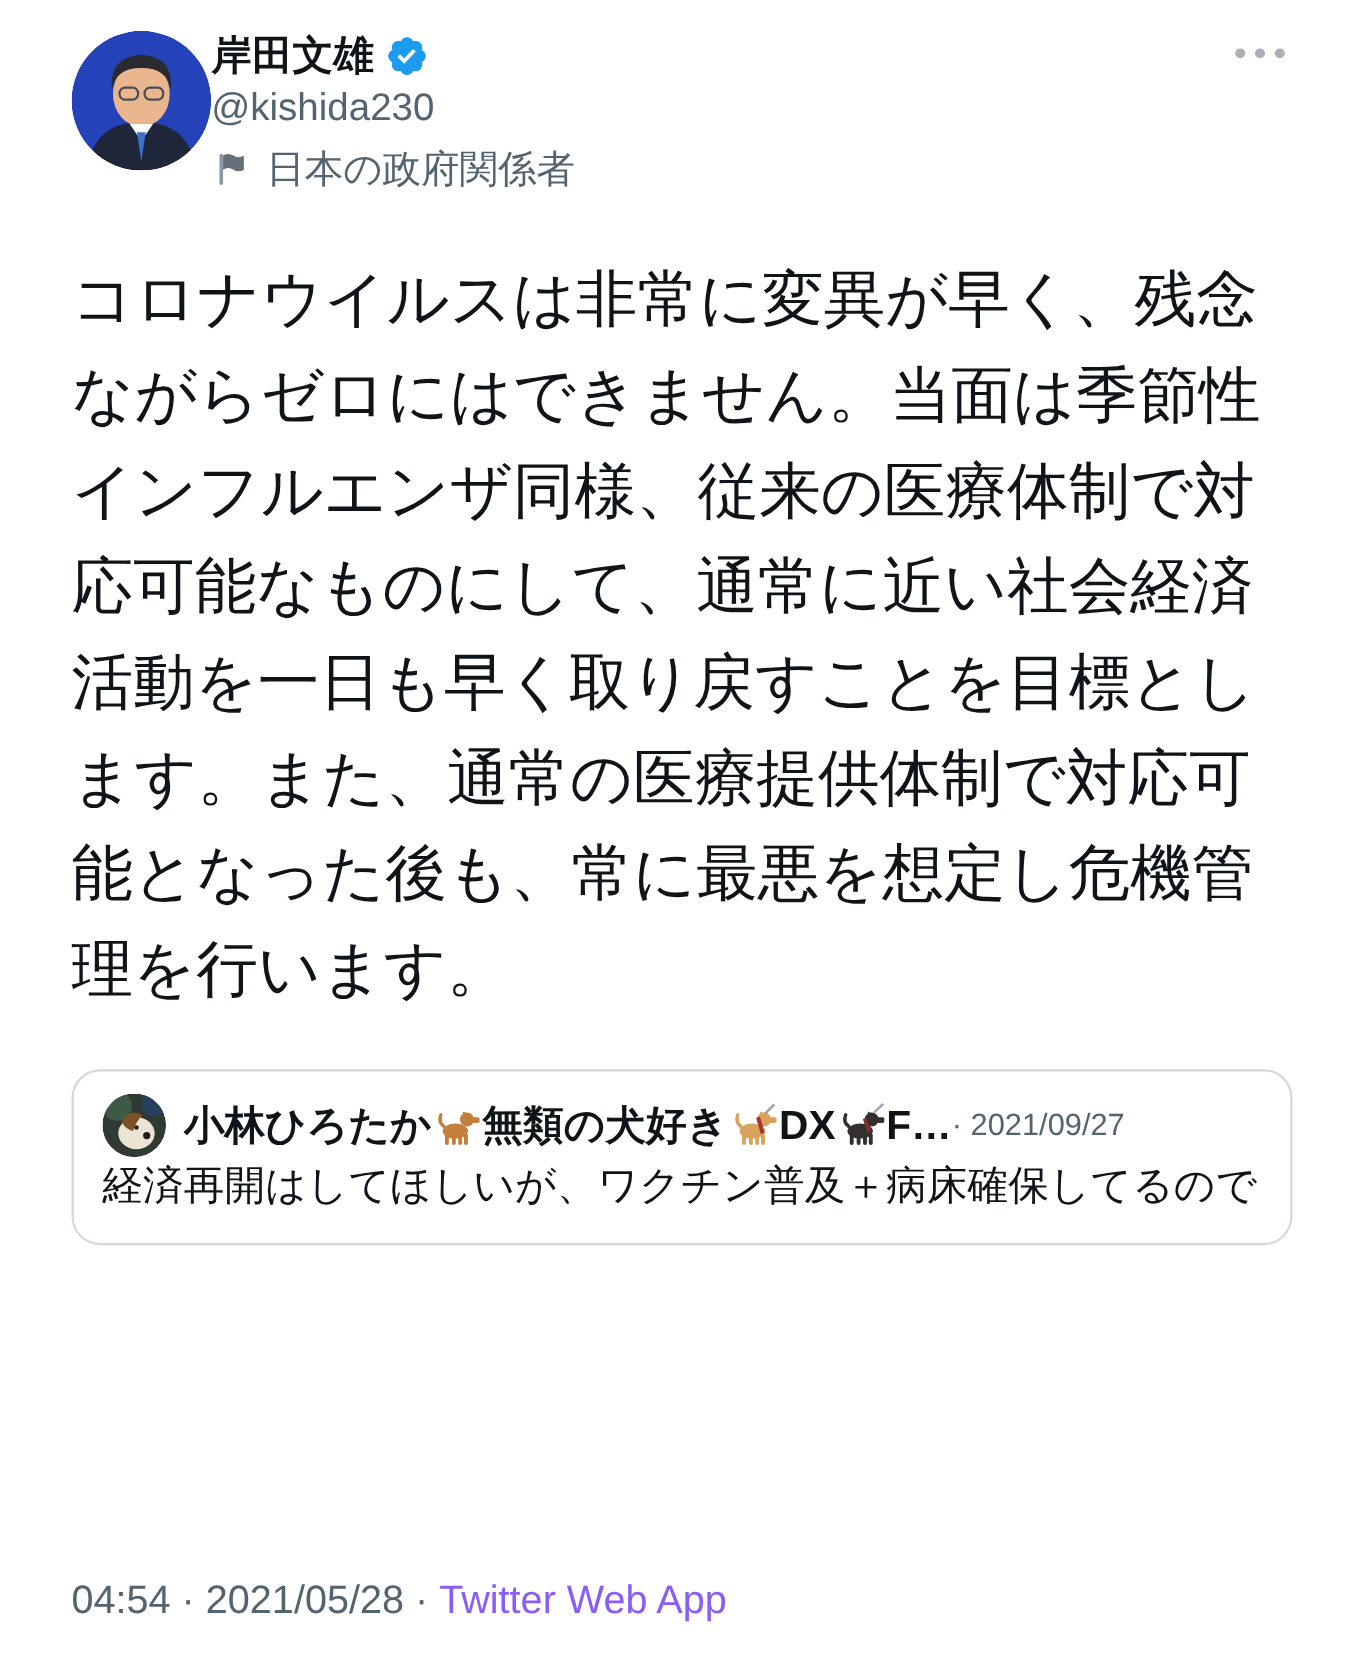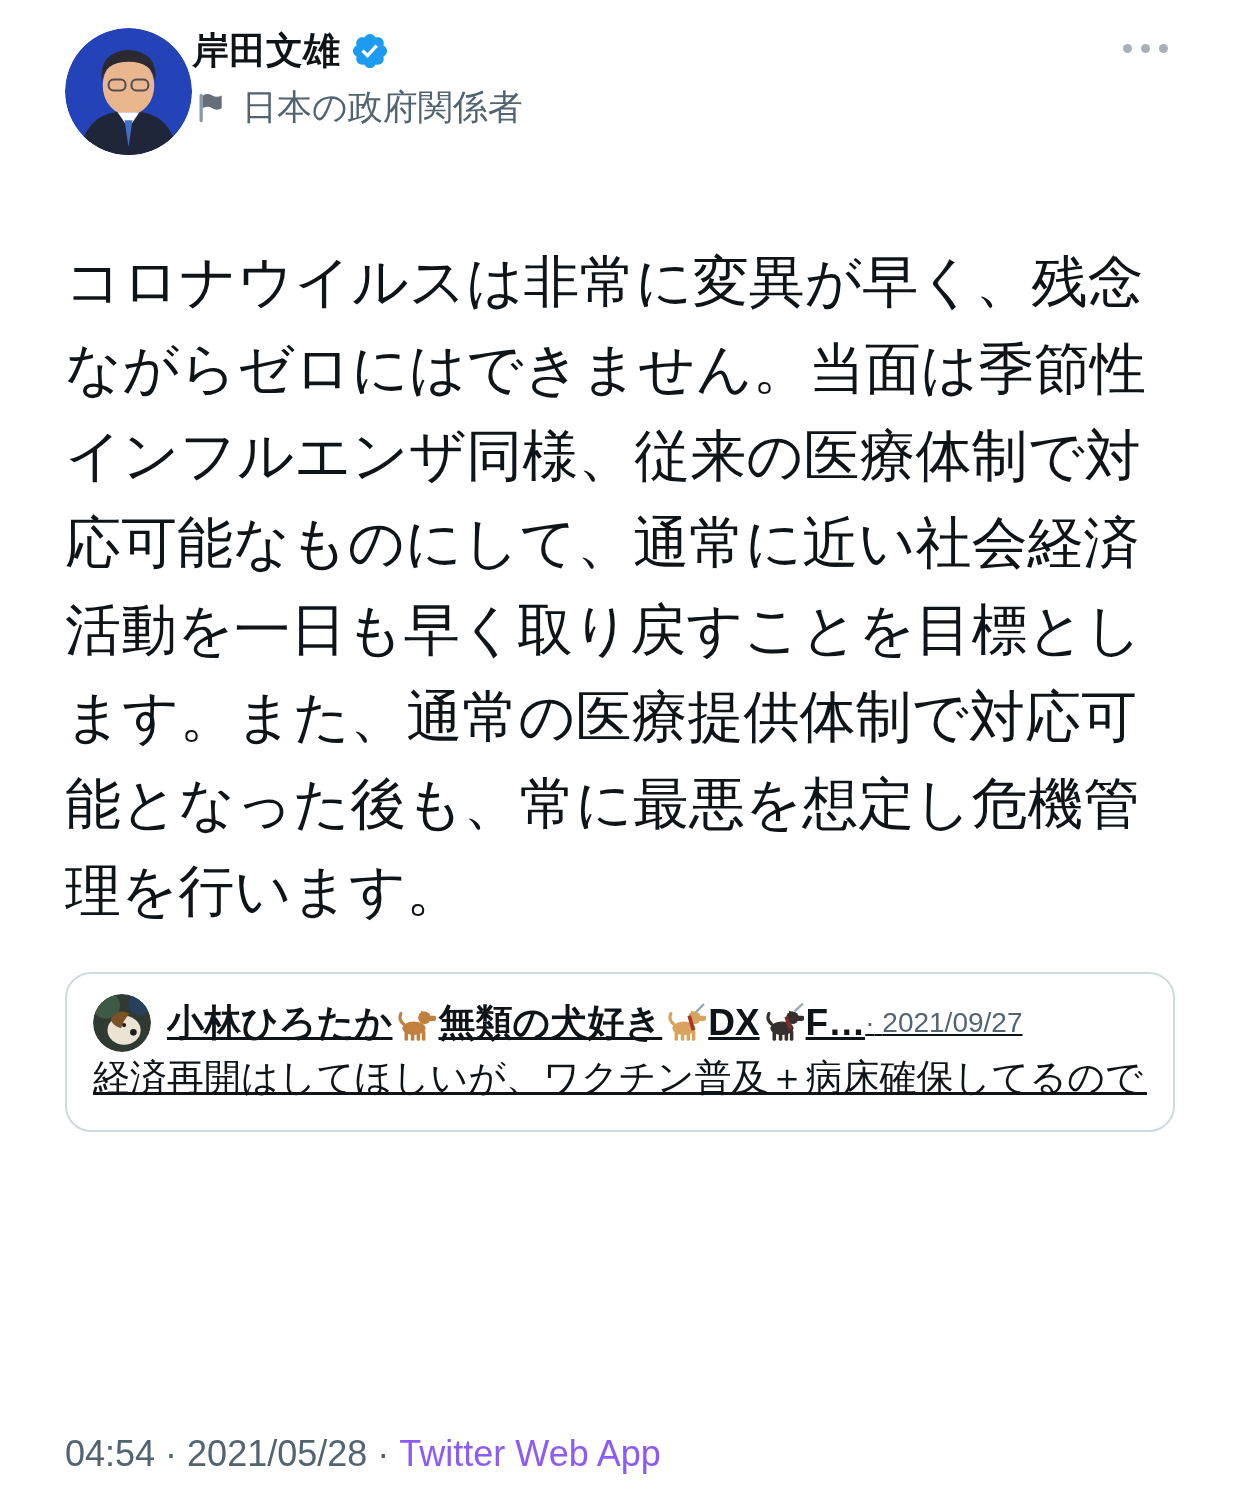--- a/index.html
+++ b/index.html
@@ -19,29 +19,29 @@
   .badge{width:40px;height:40px;margin-left:10px;flex:0 0 auto;}
   .author-handle{font-size:35px;color:#536471;line-height:44px;margin-top:2px;cursor:pointer;}
   .label-row{display:flex;align-items:center;margin-top:10px;color:#536471;cursor:pointer;}
   .label-row svg{width:36px;height:36px;margin-right:14px;flex:0 0 auto;}
   .label-text{font-size:35px;color:#536471;}
   .more{position:absolute;right:24px;top:6px;display:flex;align-items:center;padding:10px;cursor:pointer;}
   .more .dot{width:9px;height:9px;border-radius:50%;background:#aab0b6;margin-left:9px;}
   .more .dot:first-child{margin-left:0;}
   
   .tweet-text{
-    position:absolute;top:238px;left:65px;width:1112px;
+    position:absolute;top:228px;left:65px;width:1112px;
     font-size:56px;line-height:87px;color:#0f1419;
     word-break:break-all;overflow-wrap:anywhere;
   }
   
   .quote{
     position:absolute;top:972px;left:65px;width:1110px;box-sizing:border-box;
     border:2px solid #cfd9de;border-radius:26px;
-    padding:20px 26px 26px 26px;cursor:pointer;background:#ffffff;text-decoration:underline;
+    padding:20px 26px 26px 26px;cursor:pointer;background:#ffffff;
   }
   .q-header{display:flex;align-items:center;min-width:0;}
   .q-avatar{width:58px;height:58px;border-radius:50%;overflow:hidden;flex:0 0 auto;}
   .q-avatar svg{display:block;width:100%;height:100%;}
   .q-nameline{margin-left:16px;flex:1 1 auto;min-width:0;display:flex;align-items:center;
     white-space:nowrap;overflow:hidden;}
   .q-name{font-size:37px;font-weight:700;color:#0f1419;display:inline-flex;align-items:center;
     white-space:nowrap;overflow:hidden;}
   .q-name .dog{width:42px;height:42px;margin:0 2px;flex:0 0 auto;}
   .q-date{font-size:28px;color:#536471;font-weight:400;flex:0 0 auto;}
@@ -78,20 +78,21 @@
         </g>
       </svg>
     </div>
     <div class="author-block">
       <div class="name-row">
         <span class="author-name">岸田文雄</span>
         <svg class="badge" viewBox="0 0 24 24" aria-hidden="true">
           <path fill="#1d9bf0" d="M22.25 12c0-1.43-.88-2.67-2.19-3.34.46-1.39.2-2.9-.81-3.91s-2.52-1.27-3.91-.81c-.66-1.31-1.91-2.19-3.34-2.19s-2.67.88-3.33 2.19c-1.4-.46-2.91-.2-3.92.81s-1.26 2.52-.8 3.91c-1.31.67-2.2 1.91-2.2 3.34s.89 2.67 2.2 3.34c-.46 1.39-.21 2.9.8 3.91s2.52 1.26 3.91.81c.67 1.31 1.91 2.19 3.34 2.19s2.68-.88 3.34-2.19c1.39.45 2.9.2 3.91-.81s1.27-2.52.81-3.91c1.31-.67 2.19-1.91 2.19-3.34zm-11.71 4.2L6.8 12.46l1.41-1.42 2.26 2.26 4.8-5.23 1.47 1.36-6.2 6.77z"></path>
         </svg>
       </div>
+      <div class="author-handle">@kishida230</div>
       <div class="label-row">
         <svg viewBox="0 0 24 24" aria-hidden="true">
           <rect x="5" y="2.5" width="2.2" height="19" rx="1.1" fill="#8b98a5"></rect>
           <path d="M7.2 3.6 c2.2 -1.3 4.2 -1.3 6.3 0 c2.1 1.3 4.1 1.3 6.3 0 v8.6 c-2.2 1.3 -4.2 1.3 -6.3 0 c-2.1 -1.3 -4.1 -1.3 -6.3 0 z" fill="#67707a"></path>
         </svg>
         <span class="label-text">日本の政府関係者</span>
       </div>
     </div>
     <div class="more" role="button">
       <span class="dot"></span>

